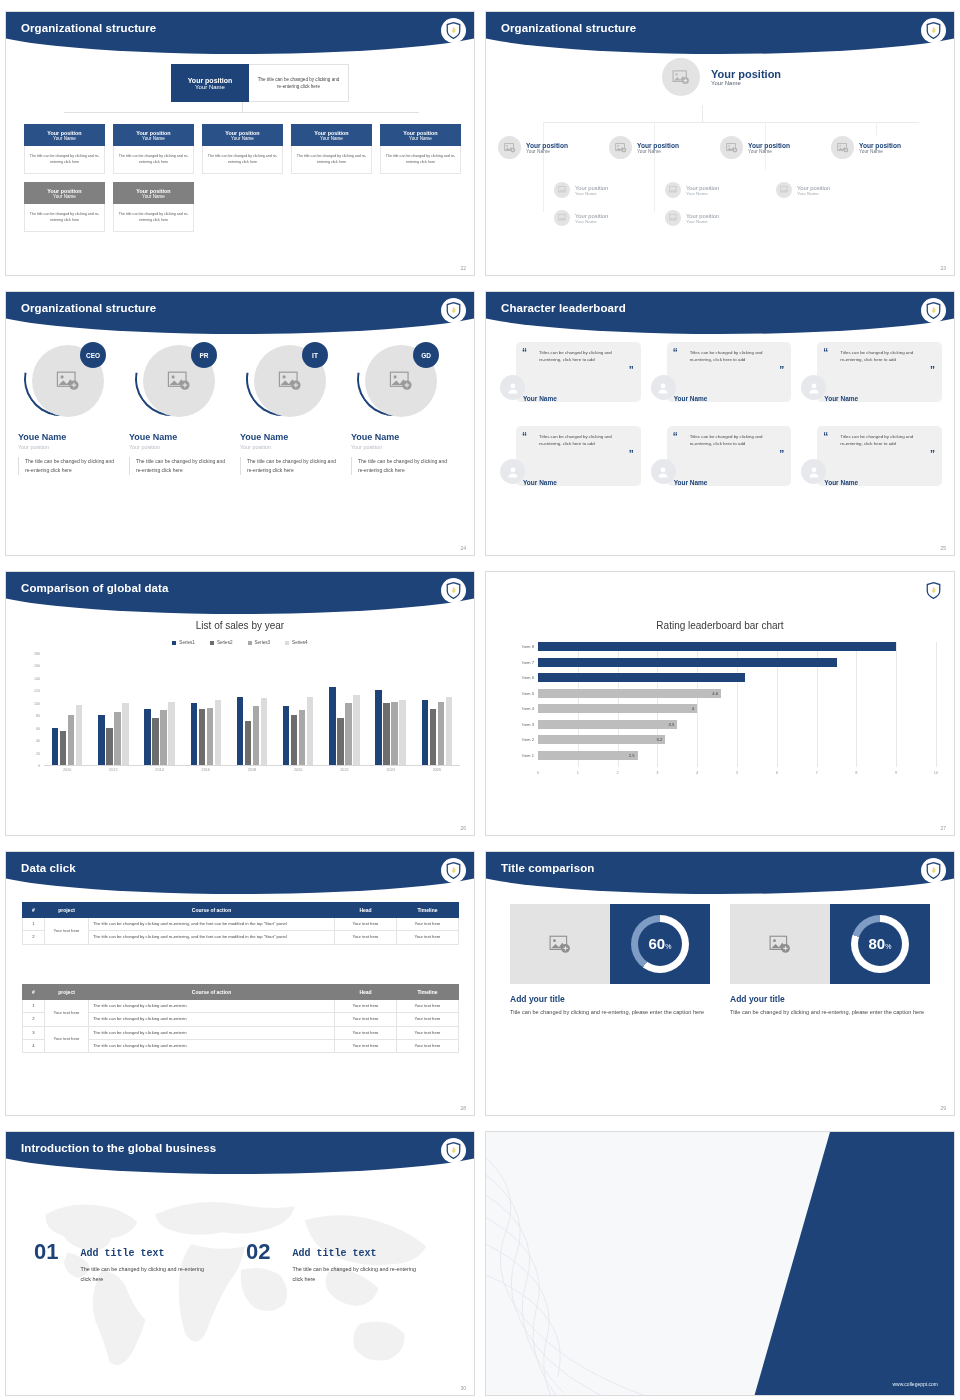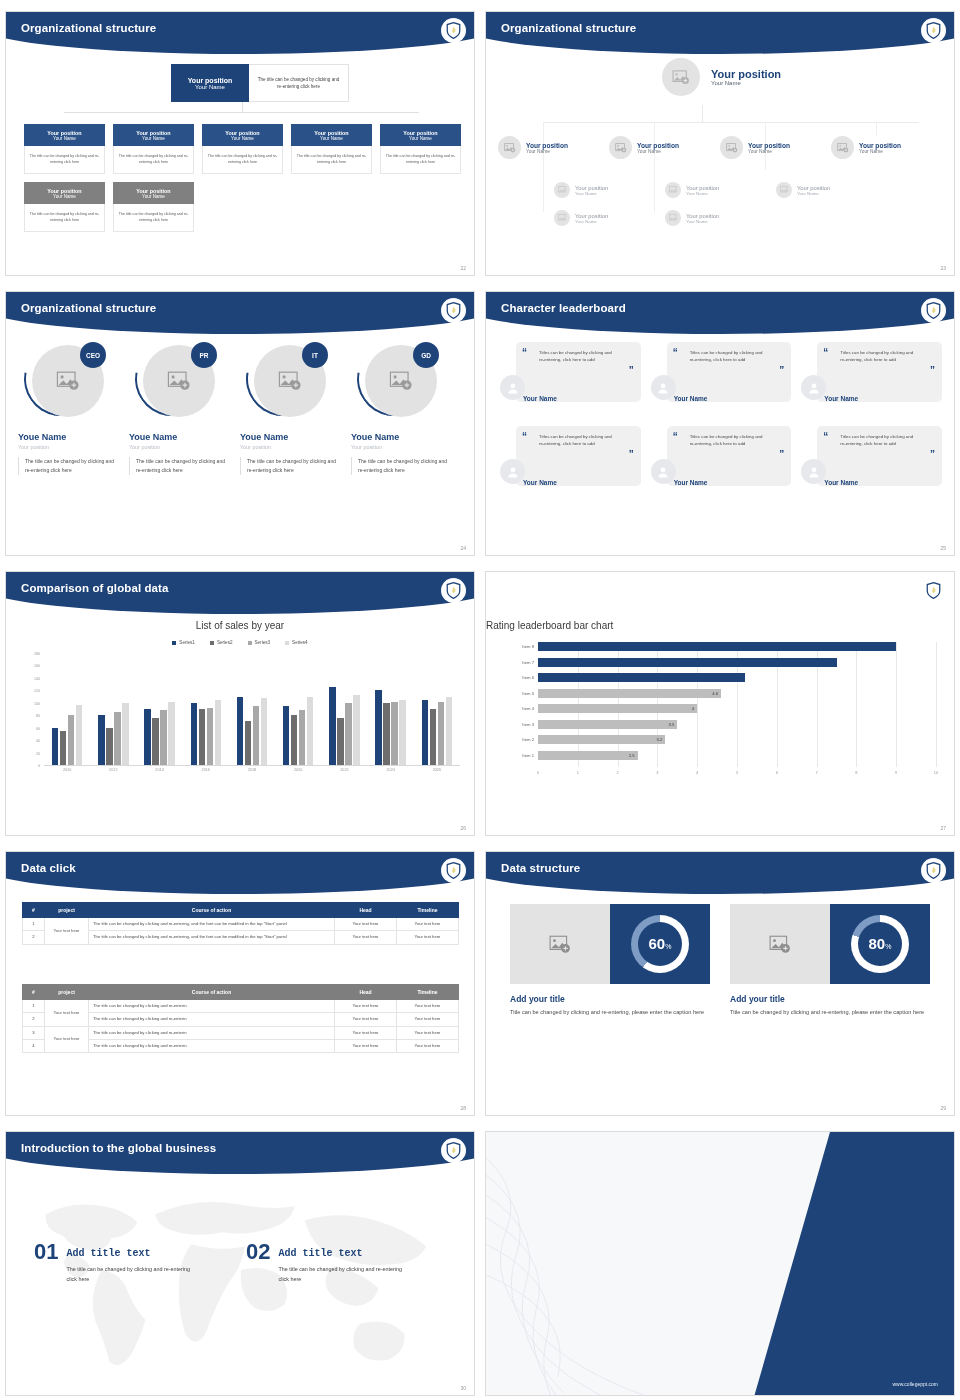--- a/index.html
+++ b/index.html
@@ -149,21 +149,21 @@
   .s5 .plot { position:absolute; left:14px; top:82px; width:440px; height:130px; }
   .s5 .yax { position:absolute; left:0; top:0; width:22px; height:112px; }
   .s5 .yax .t { position:absolute; right:2px; font-size:3.6px; color:#9a9a9a; transform:translateY(-50%); }
   .s5 .area { position:absolute; left:24px; top:0; right:0; height:112px;
               border-bottom:1px solid #d8d8d8; display:flex; align-items:flex-end; }
   .s5 .grp { flex:1; height:100%; display:flex; align-items:flex-end; justify-content:center; gap:1.5px; }
   .s5 .bar { width:6.5px; }
   .s5 .xax { position:absolute; left:24px; top:114px; right:0; display:flex; }
   .s5 .xax .t { flex:1; text-align:center; font-size:3.8px; color:#9a9a9a; }
   
-  .s6 .ctitle { position:absolute; top:48px; width:100%; font-size:10px; color:#3a3a3a; }
+  .s6 .ctitle { position:absolute; top:48px; width:100%; text-align:center; font-size:10px; color:#3a3a3a; }
   .s6 .plot { position:absolute; left:16px; top:70px; width:440px; height:145px; }
   .s6 .rows { position:absolute; left:36px; top:0; right:6px; height:125px; }
   .s6 .r { position:absolute; left:0; right:0; height:9px; }
   .s6 .lbl { position:absolute; left:-36px; top:0; width:32px; text-align:right;
              font-size:4.2px; color:#666; line-height:9px; }
   .s6 .fill { height:9px; position:relative; }
   .s6 .val { position:absolute; right:3px; top:0; line-height:9px; font-size:4.2px; color:#3b3b3b; }
   .s6 .gl { position:absolute; top:0; bottom:0; width:1px; background:#e8e8e8; }
   .s6 .xax { position:absolute; left:36px; right:6px; top:128px; height:8px; }
   .s6 .xt { position:absolute; font-size:4px; color:#9a9a9a; transform:translateX(-50%); }
@@ -192,21 +192,21 @@
     padding-top:14px; color:#fff;
   }
   .s8 .ring .num { font-size:15px; font-weight:bold; line-height:1; }
   .s8 .ring .pc { font-size:7px; }
   .s8 .cap { position:absolute; top:142px; width:200px; }
   .s8 .cap.a { left:24px; } .s8 .cap.b { left:244px; }
   .s8 .cap .t { font-size:8.5px; font-weight:bold; color:#1d4379; }
   .s8 .cap .d { margin-top:4px; font-size:5.6px; color:#4a4a4a; line-height:1.6; }
   
   .s9 .map { position:absolute; left:0; top:42px; width:100%; height:220px; opacity:.5; }
-  .s9 .item { position:absolute; top:110px; display:flex; align-items:flex-start; gap:8px; }
+  .s9 .item { position:absolute; top:110px; display:flex; align-items:flex-start; gap:22px; }
   .s9 .item.a { left:28px; } .s9 .item.b { left:240px; }
   .s9 .no { font-size:22px; font-weight:bold; color:#1d4379; line-height:.9; }
   .s9 .tt { font-size:10px; font-weight:bold; color:#1d4379; margin-top:6px;font-family:Liberation Mono, monospace; }
   .s9 .dd { margin-top:6px; font-size:5.4px; color:#3f3f3f; line-height:1.8; width:130px; }
   
   .s10 { background:#f7f8fa; }
   .s10 .topo { position:absolute; inset:0; }
   .s10 .wedge {
     position:absolute; right:0; top:0; width:200px; height:265px; background:#1d4379;
     clip-path: polygon(38% 0, 100% 0, 100% 100%, 0 100%);
@@ -929,21 +929,21 @@
           <td class="time">Your text here</td>
         </tr>
       </tbody>
     </table>
     <div class="pg">28</div>
   </div>
 
   <div class="slide s8">
     <div class="hdr">
       <div class="bg"></div>
-      <h1>Data structure</h1>
+      <h1>Title comparison</h1>
     </div>
     <div class="logo-badge">
       <svg viewBox="0 0 24 27">
           <path d="M12 1 L22 4 v10 c0 7-5 10-10 12 C7 24 2 21 2 14 V4z" fill="none" stroke="#1d4379" stroke-width="2"></path>
           <path d="M12 7 c3 4 4 6 3 8 c-1 2-4 3-5 1 c-1-2 1-4 2-9z" fill="#e8dc8a"></path>
         </svg>
     </div>
 
     <div class="pair a">
       <div class="ph">

